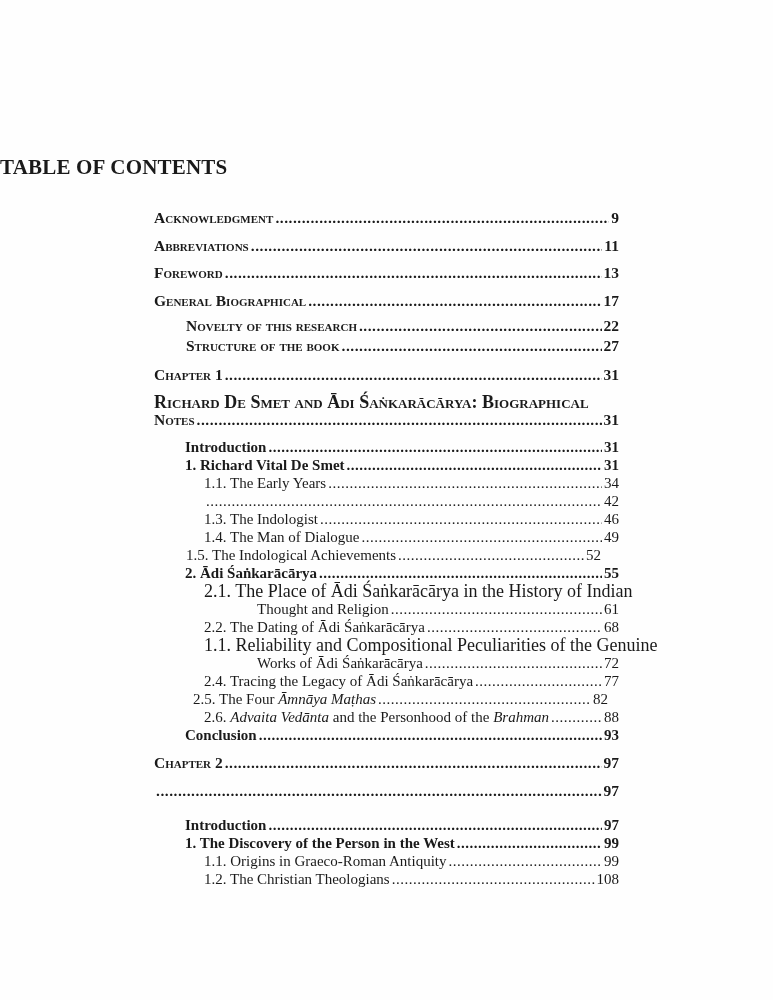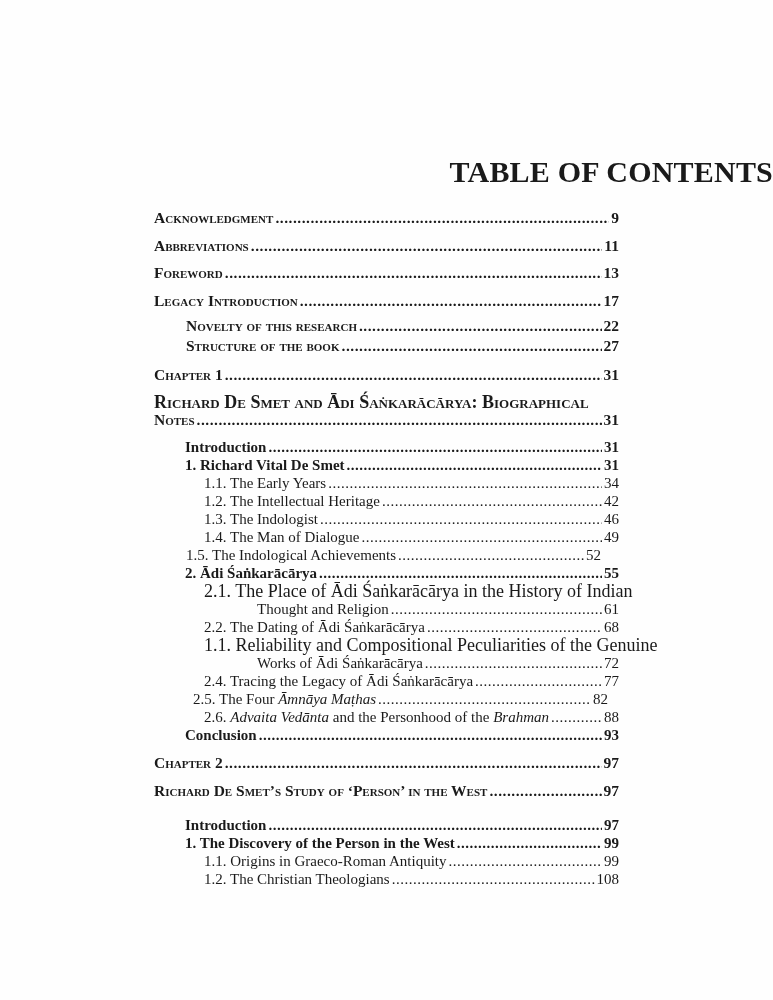--- a/index.html
+++ b/index.html
@@ -1,20 +1,20 @@
 <!DOCTYPE html>
 <html><head>
 <meta charset="utf-8">
 <style>
   html, body { margin: 0; padding: 0; background: #ffffff; }
   body { width: 773px; height: 1000px; position: relative; overflow: hidden;
          font-family: "Liberation Serif", "DejaVu Serif", serif; color: #1a1a1a; }
   .page { position: absolute; left: 0; top: 0; width: 773px; height: 1000px; background: #fefefe; }
-  .title { position: absolute; top: 155px; left: 0; width: 773px; text-align: right;
-           font-weight: bold; font-size: 30px; letter-spacing: 0.2px; }
+  .title { position: absolute; top: 155px; left: 0; width: 773px; text-align: left;
+           font-weight: bold; font-size: 21px; letter-spacing: 0.2px; }
   .toc { position: absolute; left: 154px; width: 465px; top: 0; }
   .row { position: absolute; left: 0; width: 465px; display: flex; align-items: baseline;
          font-size: 15px; line-height: 18px; white-space: nowrap; }
   .row .label { flex: 0 0 auto; }
   .row .leader { flex: 1 1 auto; overflow: hidden; margin: 0 2px 0 2px; }
   .row .leader::before { content: "................................................................................................................................................................................................................................................................"; letter-spacing: 0.5px; }
   .row .page-num { flex: 0 0 auto; text-align: right; }
   .sc { font-variant: small-caps; font-weight: bold; font-size: 15.5px; }
   .sc .leader, .sc .page-num { font-variant: normal; }
   .bold { font-weight: bold; }
@@ -40,21 +40,21 @@
       <span class="label">Abbreviations</span>
       <span class="leader"></span>
       <span class="page-num">11</span>
     </div>
     <div class="row sc" style="top:264px">
       <span class="label">Foreword</span>
       <span class="leader"></span>
       <span class="page-num">13</span>
     </div>
     <div class="row sc" style="top:292px">
-      <span class="label">Legacy Introduction</span>
+      <span class="label">General Biographical</span>
       <span class="leader"></span>
       <span class="page-num">17</span>
     </div>
 
     <div class="row sc" style="top:317px; left:32px; width:433px">
       <span class="label">Novelty of this research</span>
       <span class="leader"></span>
       <span class="page-num">22</span>
     </div>
     <div class="row sc" style="top:337px; left:32px; width:433px">
@@ -84,21 +84,20 @@
       <span class="label">1. Richard Vital De Smet</span>
       <span class="leader"></span>
       <span class="page-num">31</span>
     </div>
     <div class="row plain" style="top:474px; left:50px; width:415px">
       <span class="label">1.1. The Early Years</span>
       <span class="leader"></span>
       <span class="page-num">34</span>
     </div>
     <div class="row plain" style="top:492px; left:50px; width:415px">
-      <span class="label">1.2. The Intellectual Heritage</span>
       <span class="leader"></span>
       <span class="page-num">42</span>
     </div>
     <div class="row plain" style="top:510px; left:50px; width:415px">
       <span class="label">1.3. The Indologist</span>
       <span class="leader"></span>
       <span class="page-num">46</span>
     </div>
     <div class="row plain" style="top:528px; left:50px; width:415px">
       <span class="label">1.4. The Man of Dialogue</span>
@@ -152,21 +151,20 @@
       <span class="leader"></span>
       <span class="page-num">93</span>
     </div>
 
     <div class="row sc" style="top:754px">
       <span class="label">Chapter 2</span>
       <span class="leader"></span>
       <span class="page-num">97</span>
     </div>
     <div class="row sc" style="top:782px">
-      <span class="label">Richard De Smet’s Study of ‘Person’ in the West</span>
       <span class="leader"></span>
       <span class="page-num">97</span>
     </div>
     <div class="row bold" style="top:816px; left:31px; width:434px">
       <span class="label">Introduction</span>
       <span class="leader"></span>
       <span class="page-num">97</span>
     </div>
     <div class="row bold" style="top:834px; left:31px; width:434px">
       <span class="label">1. The Discovery of the Person in the West</span>

